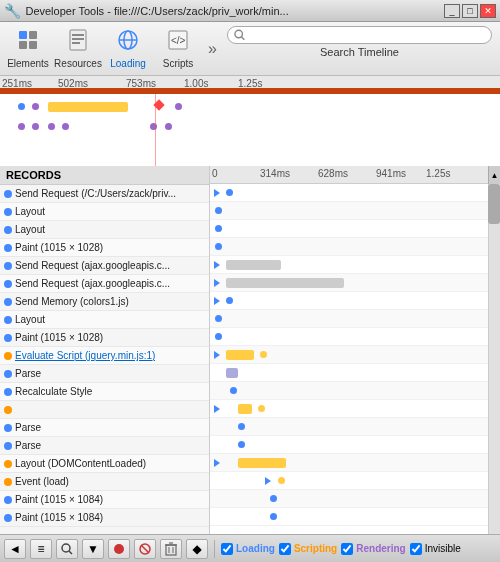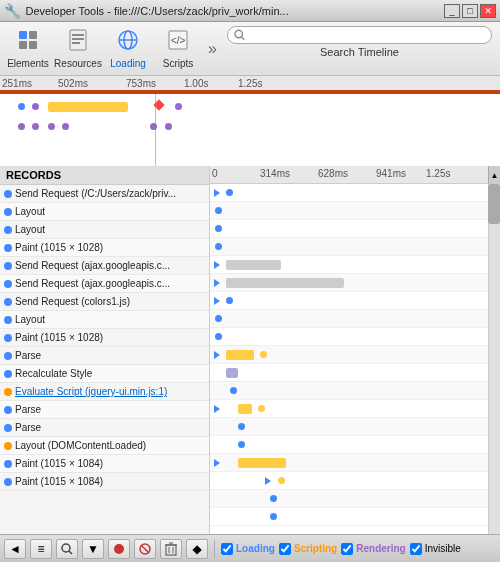--- a/index.html
+++ b/index.html
@@ -97,21 +97,21 @@
 
     #timeline-right {
       flex: 1;
       background: white;
       position: relative;
       overflow: hidden;
     }
     #timeline-ruler {
       height: 18px;
       background: #e8e8e8;
-      border-bottom: 4px solid #c2410c;
+      border-bottom: 6px solid #c2410c;
       display: flex;
       align-items: center;
       position: relative;
     }
     .ruler-tick {
       position: absolute;
       font-size: 10px;
       color: #555;
       top: 2px;
     }
@@ -399,53 +399,60 @@
       <div class="record-row">
         <div class="record-dot blue"></div>
         <span class="record-label">Send Request (ajax.googleapis.c...</span>
       </div>
       <div class="record-row alt">
         <div class="record-dot blue"></div>
         <span class="record-label">Send Request (ajax.googleapis.c...</span>
       </div>
       <div class="record-row">
         <div class="record-dot blue"></div>
-        <span class="record-label">Send Request (colors1.js)</span>
+        <span class="record-label">Send Memory (colors1.js)</span>
       </div>
       <div class="record-row alt">
         <div class="record-dot blue"></div>
         <span class="record-label">Layout</span>
       </div>
       <div class="record-row">
         <div class="record-dot blue"></div>
         <span class="record-label">Paint (1015 × 1028)</span>
       </div>
+      <div class="record-row alt">
+        <div class="record-dot orange"></div>
+        <span class="record-label" style="color:#0066cc; text-decoration:underline;">Evaluate Script (jquery.min.js:1)</span>
+      </div>
       <div class="record-row">
         <div class="record-dot blue"></div>
         <span class="record-label">Parse</span>
       </div>
       <div class="record-row alt">
         <div class="record-dot blue"></div>
         <span class="record-label">Recalculate Style</span>
       </div>
       <div class="record-row">
         <div class="record-dot orange"></div>
-        <span class="record-label" style="color:#0066cc; text-decoration:underline;">Evaluate Script (jquery-ui.min.js:1)</span>
       </div>
       <div class="record-row alt">
         <div class="record-dot blue"></div>
         <span class="record-label">Parse</span>
       </div>
       <div class="record-row">
         <div class="record-dot blue"></div>
         <span class="record-label">Parse</span>
       </div>
       <div class="record-row alt">
         <div class="record-dot orange"></div>
         <span class="record-label">Layout (DOMContentLoaded)</span>
+      </div>
+      <div class="record-row">
+        <div class="record-dot orange"></div>
+        <span class="record-label">Event (load)</span>
       </div>
       <div class="record-row alt">
         <div class="record-dot blue"></div>
         <span class="record-label">Paint (1015 × 1084)</span>
       </div>
       <div class="record-row">
         <div class="record-dot blue"></div>
         <span class="record-label">Paint (1015 × 1084)</span>
       </div>
     </div>

